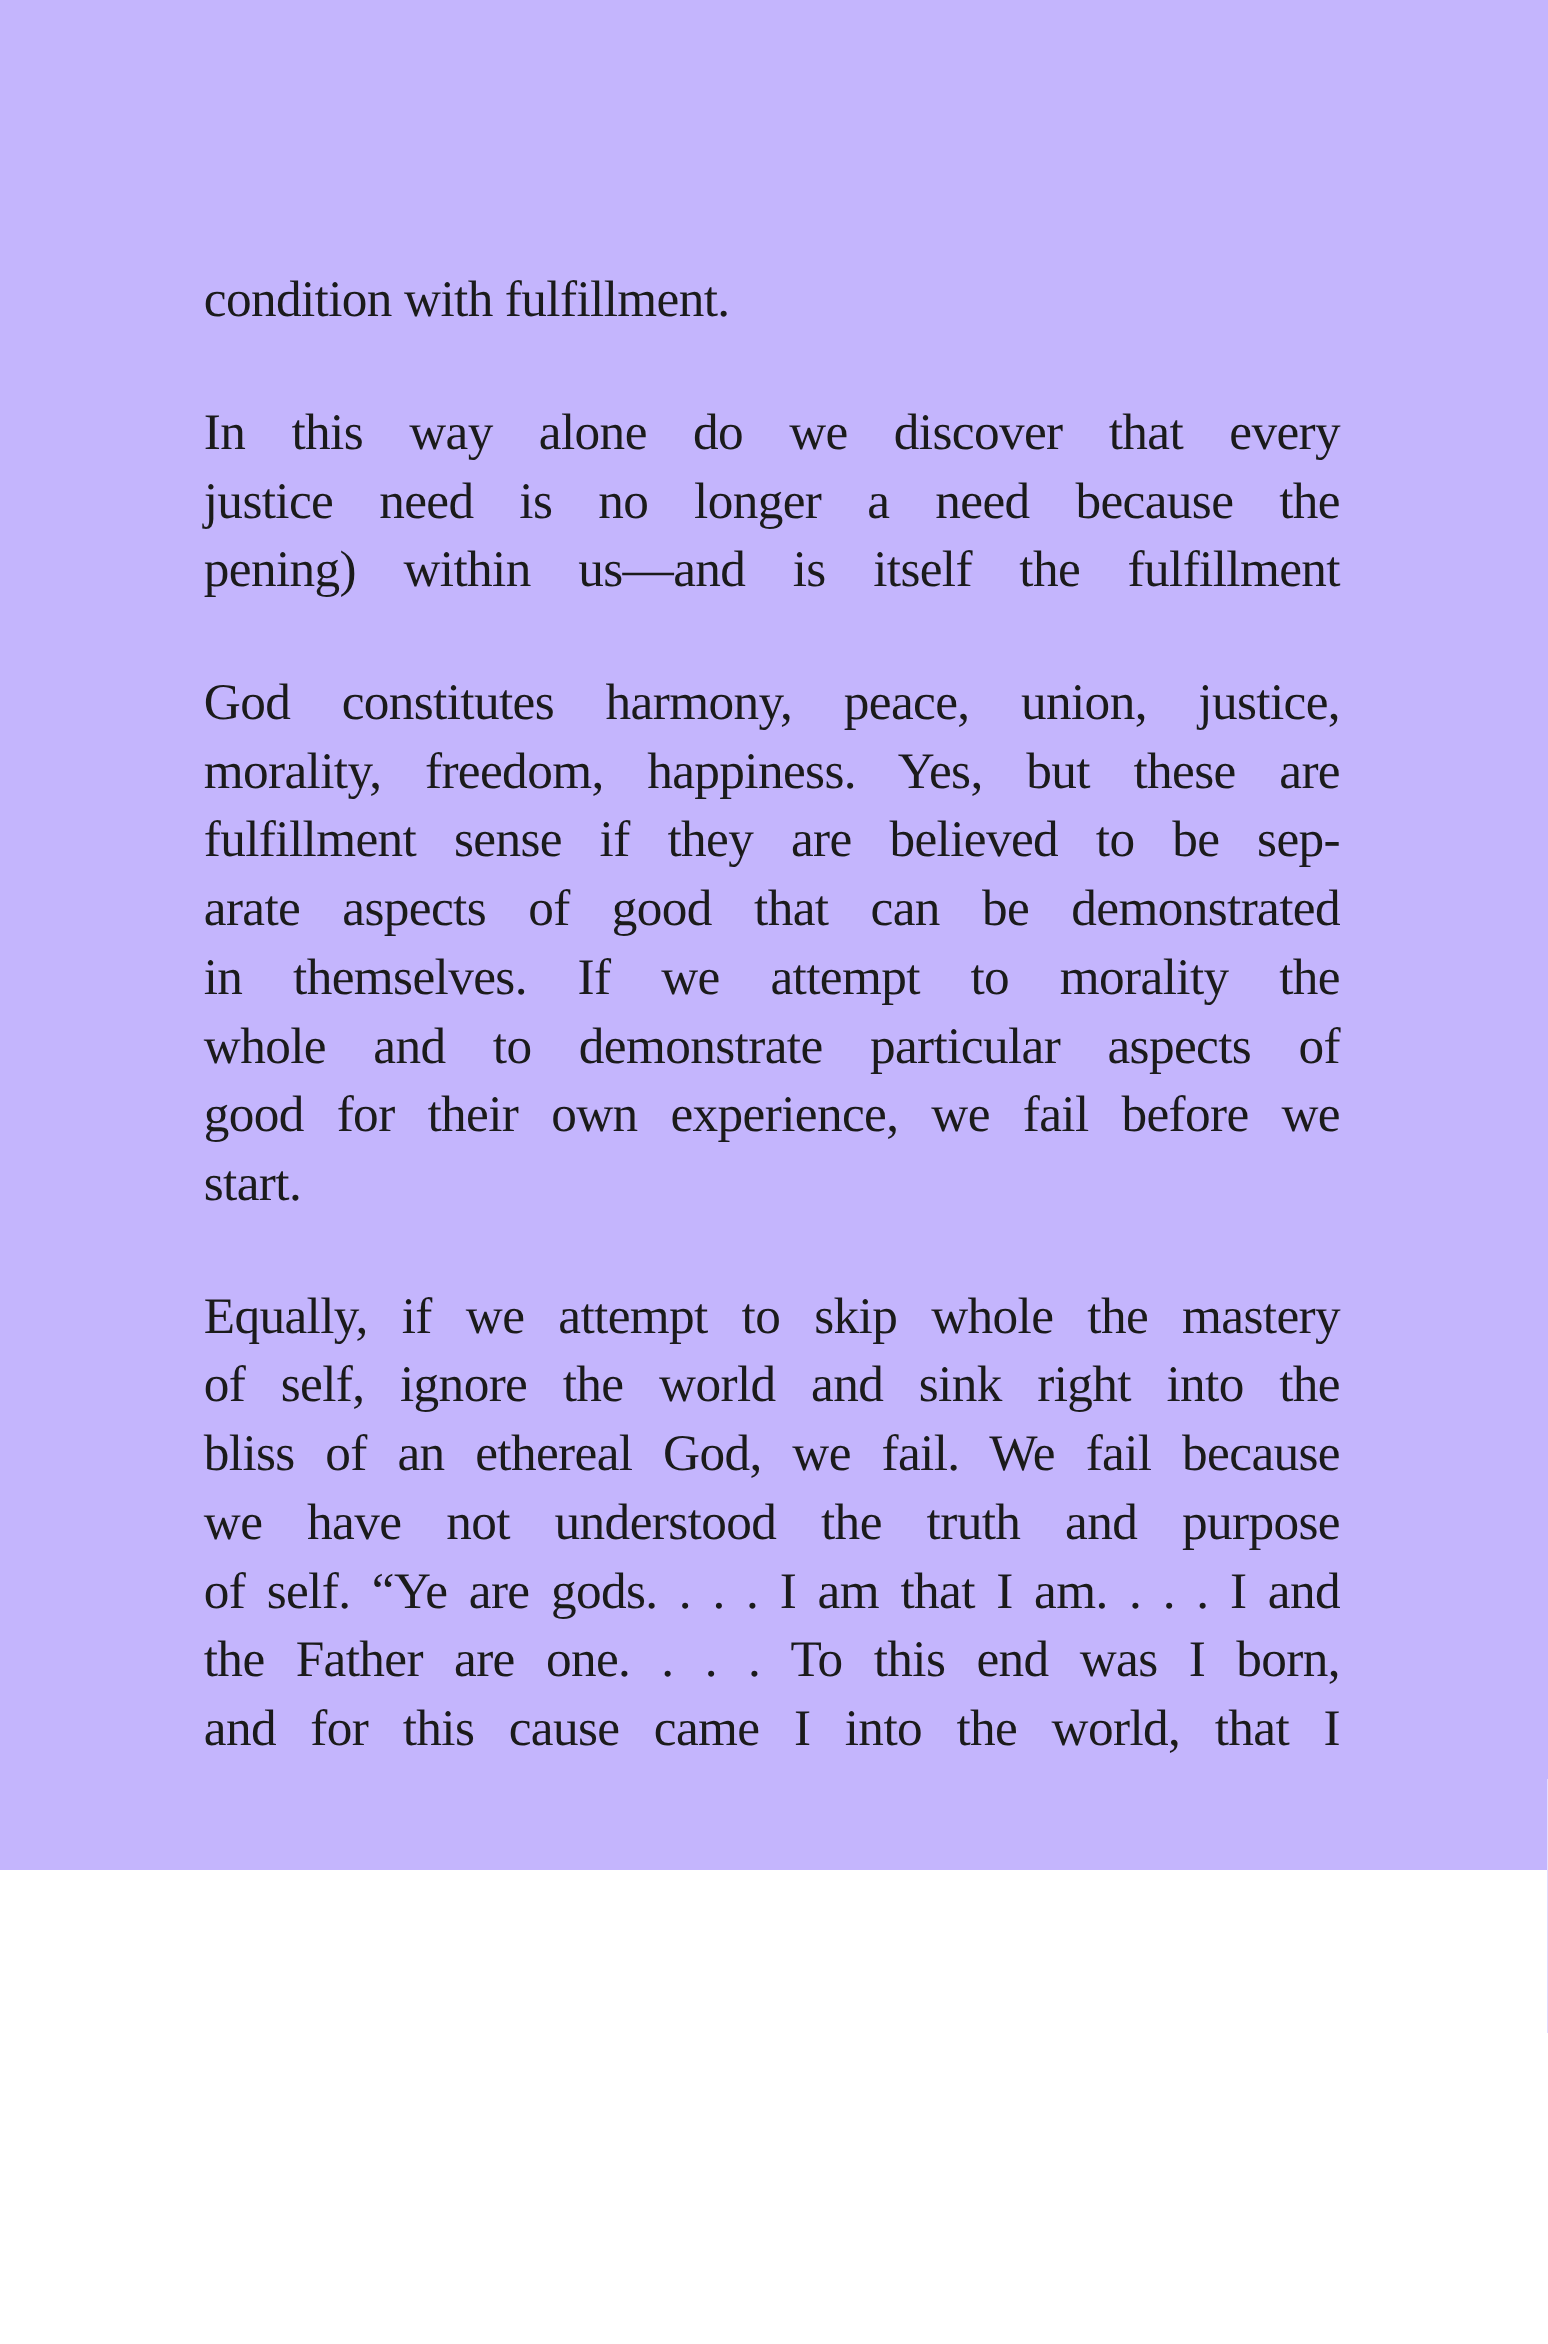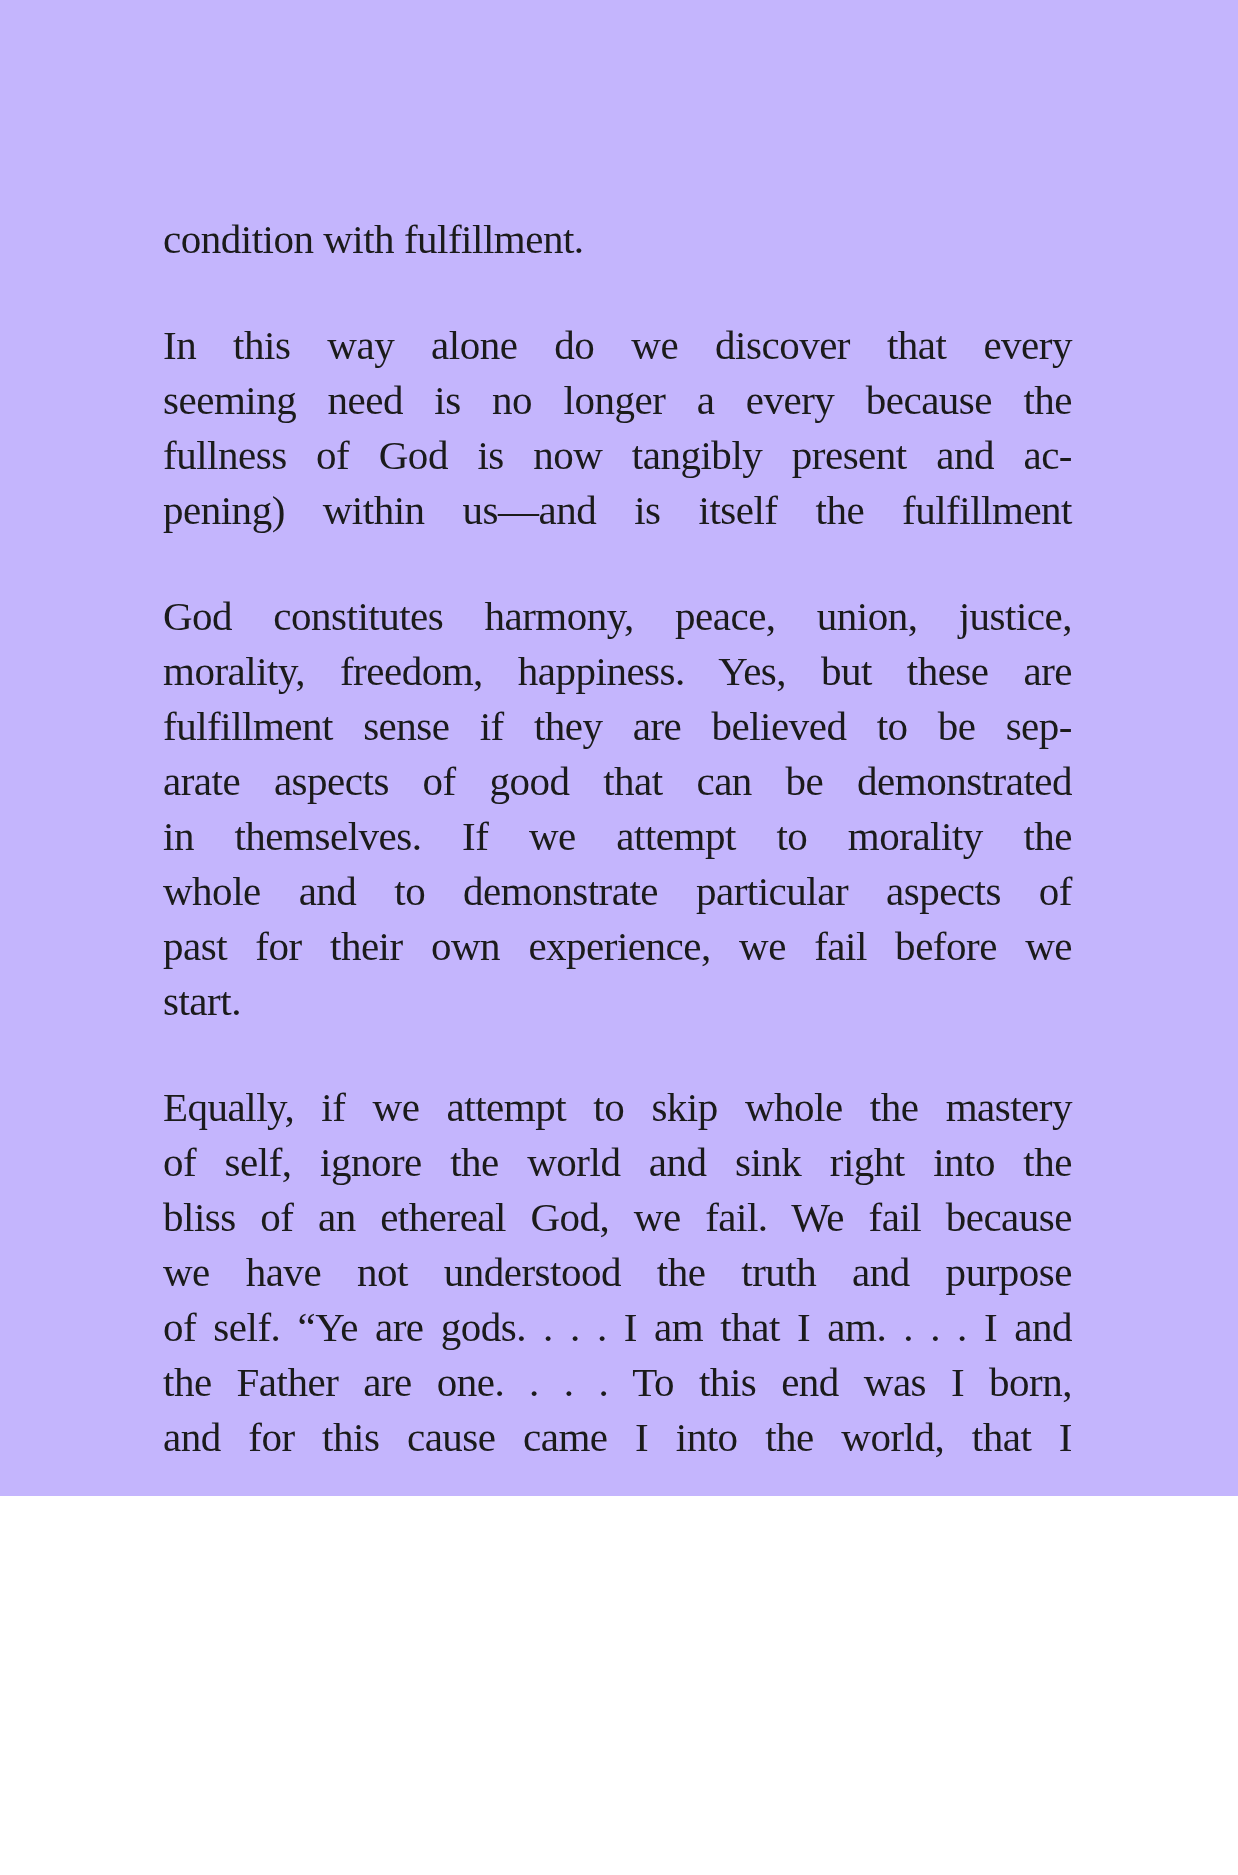--- a/index.html
+++ b/index.html
@@ -53,32 +53,31 @@
 </head>
 <body>
 
 <div class="page">
   <div class="text-block">
       <div class="paragraph">
         <div class="line line-left">condition with fulfillment.</div>
       </div>
       <div class="paragraph">
         <div class="line">In this way alone do we discover that every</div>
-        <div class="line">seeming need is no longer a every because the</div>
-        <div class="line">fullness of God is now tangibly present and ac-</div>
+        <div class="line">justice need is no longer a need because the</div>
         <div class="line">pening) within us—and is itself the fulfillment</div>
       </div>
       <div class="paragraph">
         <div class="line">God constitutes harmony, peace, union, justice,</div>
         <div class="line">morality, freedom, happiness. Yes, but these are</div>
         <div class="line">fulfillment sense if they are believed to be sep-</div>
         <div class="line">arate aspects of good that can be demonstrated</div>
         <div class="line">in themselves. If we attempt to morality the</div>
         <div class="line">whole and to demonstrate particular aspects of</div>
-        <div class="line">past for their own experience, we fail before we</div>
+        <div class="line">good for their own experience, we fail before we</div>
         <div class="line line-left">start.</div>
       </div>
       <div class="paragraph">
         <div class="line">Equally, if we attempt to skip whole the mastery</div>
         <div class="line">of self, ignore the world and sink right into the</div>
         <div class="line">bliss of an ethereal God, we fail. We fail because</div>
         <div class="line">we have not understood the truth and purpose</div>
         <div class="line">of self. “Ye are gods. . . . I am that I am. . . . I and</div>
         <div class="line">the Father are one. . . . To this end was I born,</div>
         <div class="line">and for this cause came I into the world, that I</div>

